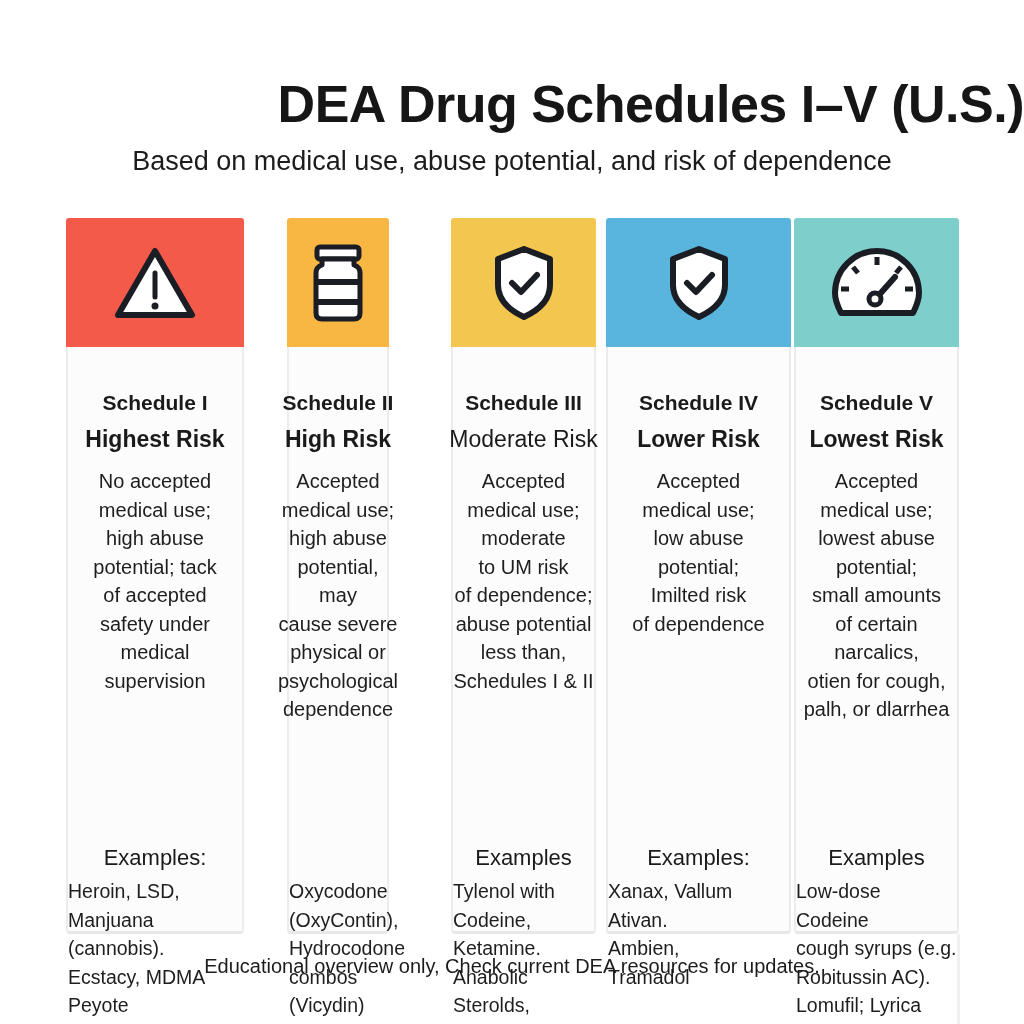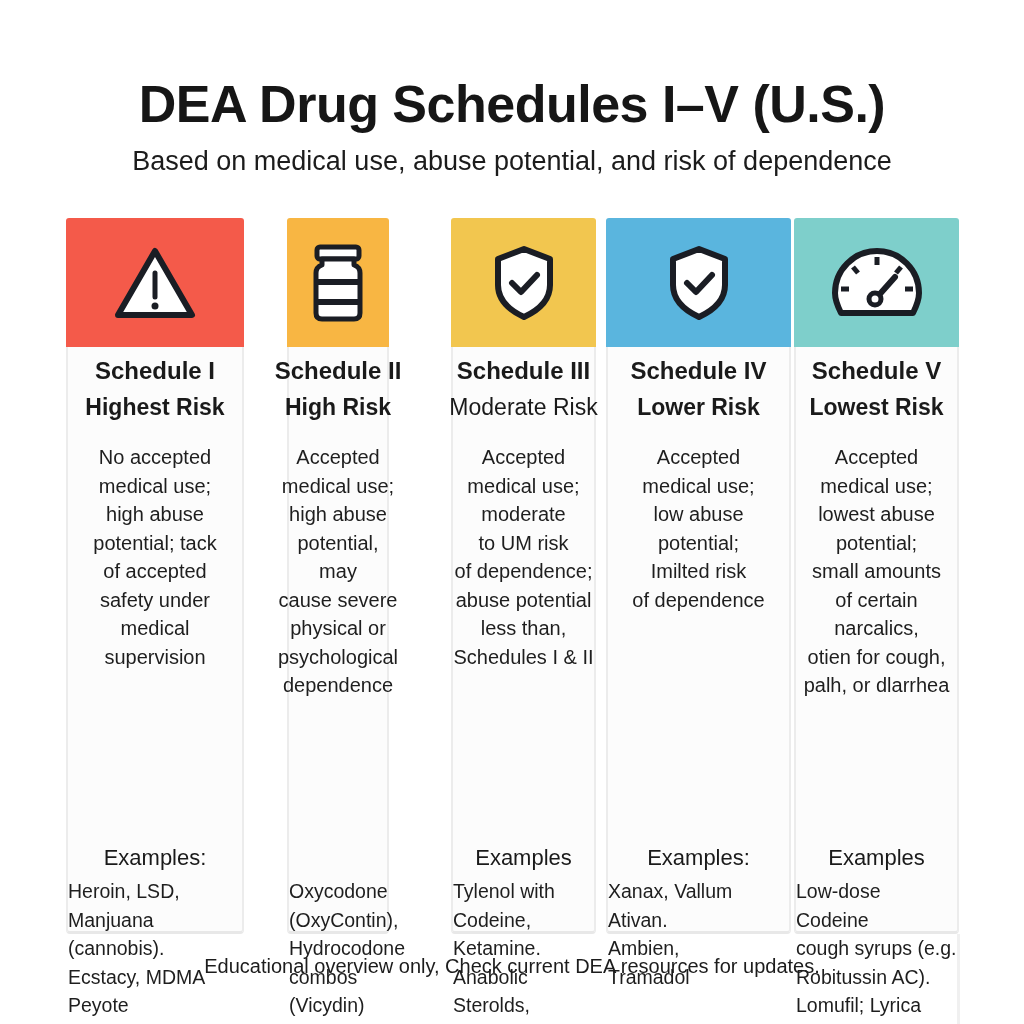--- a/index.html
+++ b/index.html
@@ -1,21 +1,21 @@
 <!DOCTYPE html>
 <html><head>
   <meta charset="utf-8">
   <style>
     * { box-sizing: border-box; margin: 0; padding: 0; }
     html, body { width: 1024px; height: 1024px; background: #ffffff; overflow: hidden; }
     body { font-family: "Liberation Sans", "DejaVu Sans", sans-serif; color: #1a1a1a; position: relative; }
 
     .title {
       position: absolute; left: 0; top: 74px; width: 1024px;
-      text-align: center; font-size: 52px; font-weight: 700; letter-spacing: -0.5px;
+      text-align: right; font-size: 52px; font-weight: 700; letter-spacing: -0.5px;
       color: #161616;
     }
     .subtitle {
       position: absolute; left: 0; top: 146px; width: 1024px;
       text-align: center; font-size: 27px; font-weight: 400; color: #1c1c1c;
     }
 
     .col {
       position: absolute; top: 218px; height: 716px;
       display: flex; flex-direction: column;
@@ -25,26 +25,26 @@
       display: flex; align-items: center; justify-content: center;
     }
     .col .body {
       flex: 1; background: #fcfcfc;
       border-left: 2px solid #ececec; border-right: 2px solid #ececec; border-bottom: 3px solid #e8e8e8;
       border-radius: 0 0 4px 4px;
       text-align: center;
       display: flex; flex-direction: column; align-items: center;
     }
     .sched {
-      margin-top: 6px; font-size: 24px; font-weight: 700; line-height: 36px; white-space: nowrap;
+      margin-top: 38px; font-size: 21px; font-weight: 700; line-height: 36px; white-space: nowrap;
     }
     .risk { font-size: 23px; font-weight: 700; line-height: 36px; white-space: nowrap; }
     .risk.light { font-weight: 400; }
     .desc {
-      margin-top: 18px; font-size: 20px; line-height: 28.5px; white-space: pre-line; color: #1e1e1e;
+      margin-top: 10px; font-size: 20px; line-height: 28.5px; white-space: pre-line; color: #1e1e1e;
     }
     .ex-h {
       position: absolute; top: 497px; left: 0; right: 0;
       font-size: 22px; line-height: 28px; text-align: center;
     }
     .ex {
       position: absolute; top: 530px; left: 0; right: 0;
       font-size: 19.5px; line-height: 28.5px; white-space: pre-line; text-align: left; color: #1e1e1e;
     }
     .body { position: relative; }

